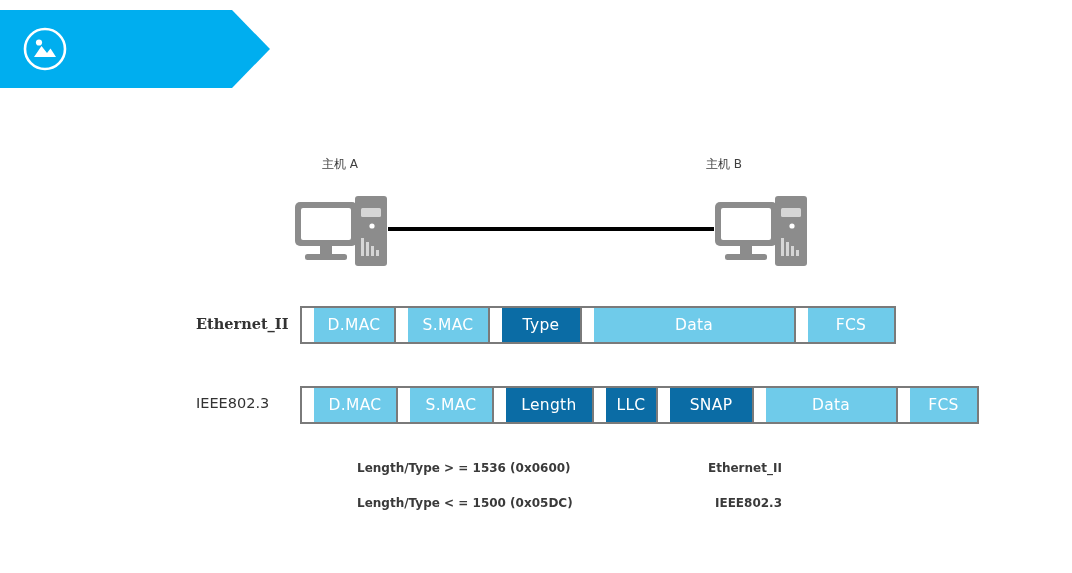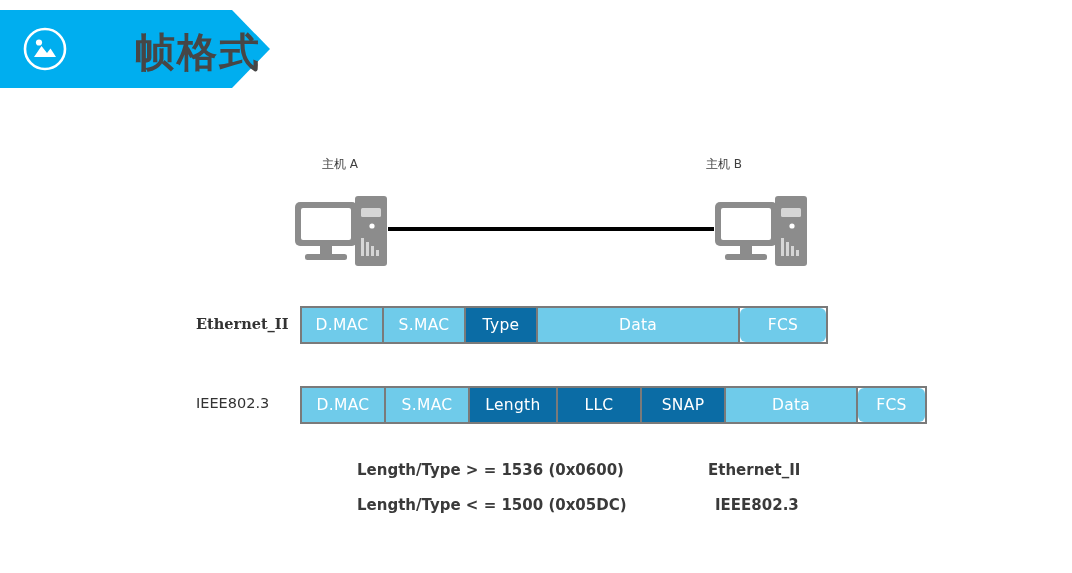--- a/index.html
+++ b/index.html
@@ -139,29 +139,30 @@
     height: 34px;
     display: flex;
     align-items: center;
     justify-content: center;
     color: #ffffff;
     font-size: 15.5px;
     letter-spacing: 0.3px;
     border-right: 2px solid #7a7a7a;
     white-space: nowrap;
     font-family: "DejaVu Sans", "Liberation Sans", sans-serif;
-  }
-  .cell:last-child { border-right: none; border-radius: 6px; }
+    margin-left: 12px;
+  }
+  .cell:last-child { border-right: none; }
   .cell.light { background: #6FCBEA; }
   .cell.dark  { background: #0B6CA5; }
 
   
   .legend {
     position: absolute;
-    font-size: 15px;
+    font-size: 12px;
     font-weight: bold;
     color: #3a3a3a;
     white-space: nowrap;
     font-family: "DejaVu Sans", "Liberation Sans", sans-serif;
   }
   .legend-cond-1 { left: 357px; top: 461px; }
   .legend-cond-2 { left: 357px; top: 496px; text-align: center; }
   .legend-res-1  { left: 708px; top: 461px; }
   .legend-res-2  { left: 715px; top: 496px; }
 </style>
@@ -178,21 +179,20 @@
   </div>
 
   <div class="header-icon">
     <svg width="46" height="46" viewBox="0 0 46 46" xmlns="http://www.w3.org/2000/svg">
       <circle cx="23" cy="23" r="20" fill="none" stroke="#ffffff" stroke-width="2.6"></circle>
       <path d="M12 31 L19.5 20 L25 27 L28.5 22.5 L34 31 Z" fill="#ffffff"></path>
       <circle cx="17" cy="16.5" r="3.1" fill="#ffffff"></circle>
     </svg>
   </div>
 
-  <div class="header-title">帧格式</div>
 </div>
 
 <div class="topology">
 
   <div class="host-label host-a-label">主机 A</div>
   <div class="host-label host-b-label">主机 B</div>
 
   <div class="pc pc-a">
     <svg width="104" height="74" viewBox="0 0 104 74" xmlns="http://www.w3.org/2000/svg">
 
@@ -232,33 +232,33 @@
       <rect x="12" y="60" width="42" height="6" rx="2.5" fill="#8C8C8C"></rect>
     </svg>
   </div>
 </div>
 
 <div class="frame-row row-ethernet">
   <div class="row-label">Ethernet_II</div>
   <div class="cells">
       <div class="cell light" style="width: 82px;">D.MAC</div>
       <div class="cell light" style="width: 82px;">S.MAC</div>
-      <div class="cell dark" style="width: 72px;">Type</div>
+      <div class="cell dark" style="width: 80px;">Type</div>
       <div class="cell light" style="width: 202px;">Data</div>
       <div class="cell light" style="width: 86px;">FCS</div>
     </div>
 </div>
 
 <div class="frame-row row-ieee">
   <div class="row-label sans">IEEE802.3</div>
   <div class="cells">
       <div class="cell light" style="width: 84px;">D.MAC</div>
       <div class="cell light" style="width: 84px;">S.MAC</div>
       <div class="cell dark" style="width: 88px;">Length</div>
-      <div class="cell dark" style="width: 84px;">LLC</div>
+      <div class="cell dark" style="width: 52px;">LLC</div>
       <div class="cell dark" style="width: 84px;">SNAP</div>
       <div class="cell light" style="width: 132px;">Data</div>
       <div class="cell light" style="width: 67px;">FCS</div>
     </div>
 </div>
 
 <div class="legend legend-cond-1">Length/Type &gt; = 1536 (0x0600)</div>
 <div class="legend legend-res-1">Ethernet_II</div>
 <div class="legend legend-cond-2">Length/Type &lt; = 1500 (0x05DC)</div>
 <div class="legend legend-res-2">IEEE802.3</div>

